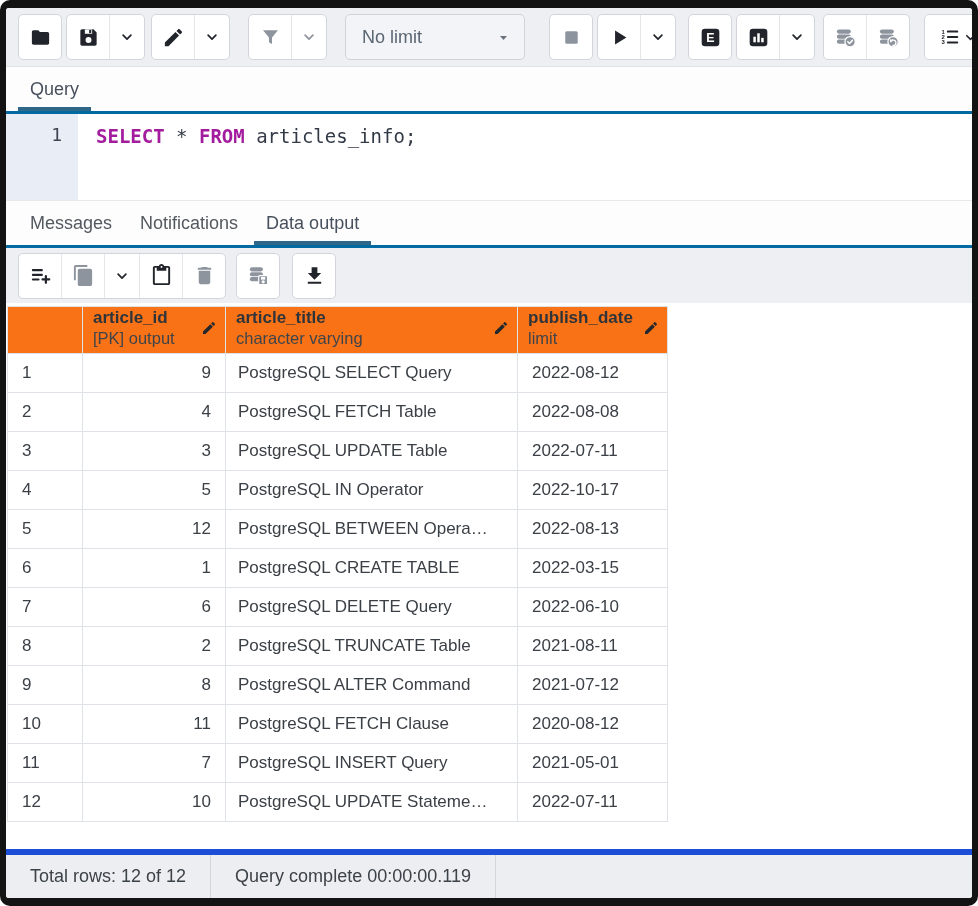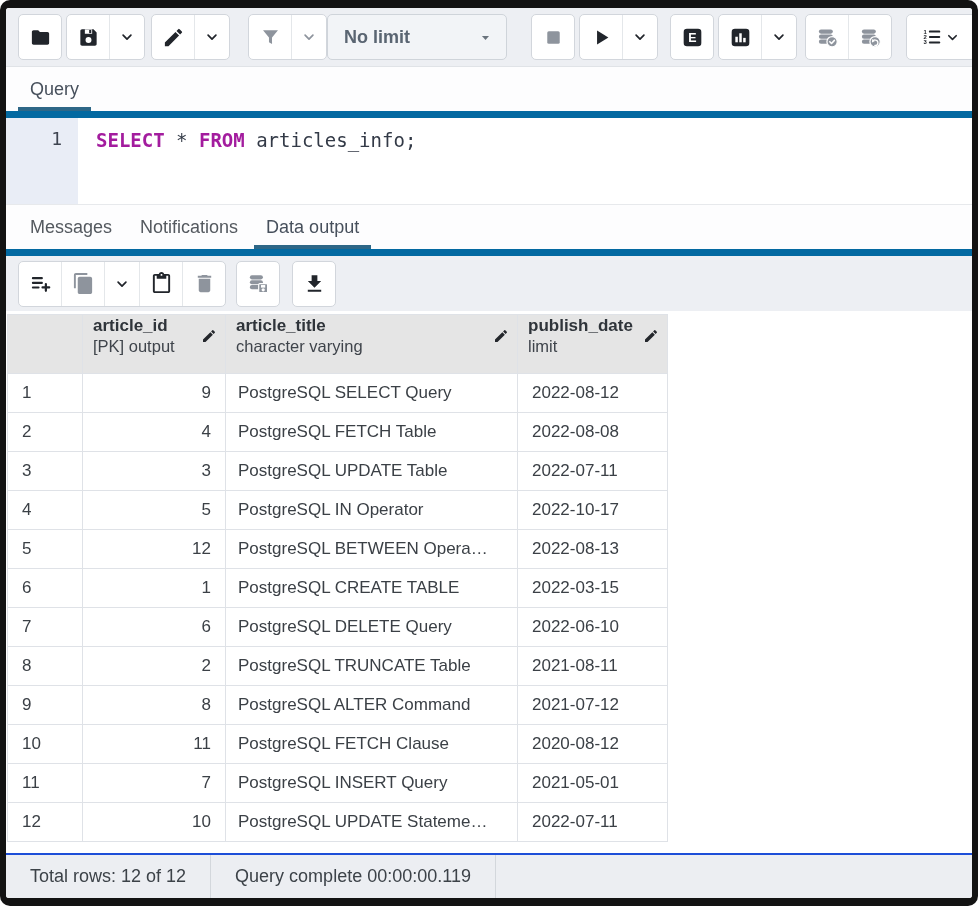--- a/index.html
+++ b/index.html
@@ -27,58 +27,58 @@
   .wide .icon svg{width:22px;height:22px;}
   .wide .icon:last-child svg{width:17px;height:17px;}
   .tselect{height:44px;width:150px;flex:none;background:#f2f4f7;border:1px solid #cfd4da;
            border-radius:5px;display:flex;align-items:center;justify-content:space-between;
            padding:0 12px 0 16px;color:#5a6572;font-size:18px;cursor:pointer;}
   .tselect .icon{color:#6a737d;}
   .tselect .icon svg{width:17px;height:17px;}
 
   
   .tabbar{height:44px;flex:none;background:#fdfdfe;display:flex;align-items:stretch;
-          padding:0 10px;border-bottom:7px solid #0369a1;}
+          padding:0 10px;border-bottom:3px solid #0369a1;}
   .tabbar.out{border-top:1px solid #e7e9ec;}
   .tab{display:flex;align-items:center;padding:0 14px;font-size:18px;color:#54595f;
        position:relative;cursor:pointer;}
   .tab.active{color:#47505c;}
   .tab.active::after{content:"";position:absolute;left:2px;right:2px;bottom:0;height:4px;
        background:var(--accent);}
 
   
   .editor{height:86px;flex:none;display:flex;background:#fff;}
   .gutter{width:72px;flex:none;background:#e9edf6;text-align:right;
           font-family:"DejaVu Sans Mono",monospace;font-size:18px;color:#3e4450;
           padding:10px 16px 0 0;box-sizing:border-box;}
   .code{font-family:"DejaVu Sans Mono",monospace;font-size:19px;color:#333a47;
         padding:10px 0 0 18px;white-space:pre;line-height:24px;}
   .code .kw{color:var(--keyword);font-weight:bold;}
 
   
   .gridwrap{flex:1;background:#fff;overflow:hidden;padding:3px 0 0 1px;}
   table.grid{border-collapse:collapse;table-layout:fixed;}
   .grid th,.grid td{border:1px solid #dfe2e7;box-sizing:border-box;}
-  .grid thead th{height:39px;background:#e5e5e5;vertical-align:middle;padding:0 8px 16px 10px;}
+  .grid thead th{height:39px;background:#f97316;vertical-align:middle;padding:0 8px 4px 10px;}
   .h{display:flex;align-items:center;}
   .ht{min-width:0;}
   .hl{font-size:17px;font-weight:bold;color:#2f343a;line-height:21px;text-align:left;}
   .hs{font-size:16.5px;font-weight:normal;color:#3f444b;line-height:21px;text-align:left;
       white-space:nowrap;}
   .pencil{margin-left:auto;color:#24272c;padding-left:4px;}
   .pencil svg{width:16px;height:16px;}
   .grid td{height:39px;font-size:17px;color:#3b4046;padding:0 12px;white-space:nowrap;
            overflow:hidden;}
   td.rownum{padding-left:14px;text-align:left;}
   td.num{text-align:right;padding-right:14px;}
   td.title{text-align:left;}
   td.date{text-align:left;padding-left:14px;}
 
   
-  .statusbar{height:43px;flex:none;background:#eceef2;border-top:2px solid #1d4ed8;
+  .statusbar{height:43px;flex:none;background:#eceef2;border-top:6px solid #1d4ed8;
              display:flex;align-items:stretch;font-size:18px;color:#3c4248;}
   .sb{display:flex;align-items:center;padding:0 24px;border-right:1px solid #d3d7dc;}
   .sb-fill{flex:1;}
 </style>
 </head>
 <body>
 
 <div class="frame">
   <div class="app">
 
@@ -136,21 +136,21 @@
             </span>
           </div>
           <div class="tbtn disabled narrow">
             <span class="icon">
               <svg viewBox="0 0 24 24">
                 <path d="M6.8 9.5 12 14.7l5.2-5.2" fill="none" stroke="currentColor" stroke-width="2.3" stroke-linecap="round" stroke-linejoin="round"></path>
               </svg>
             </span>
           </div>
         </div>
-        <div class="tselect" style=" font-weight: bold;">
+        <div class="tselect" style="margin-left: 18px;">
           <span>No limit</span>
           <span class="icon">
             <svg viewBox="0 0 24 24">
               <path fill="currentColor" d="M7 9.8h10L12 15.4z"></path>
             </svg>
           </span>
         </div>
         <div class="tgroup" style="margin-left: 24px;">
           <div class="tbtn disabled">
             <span class="icon">

